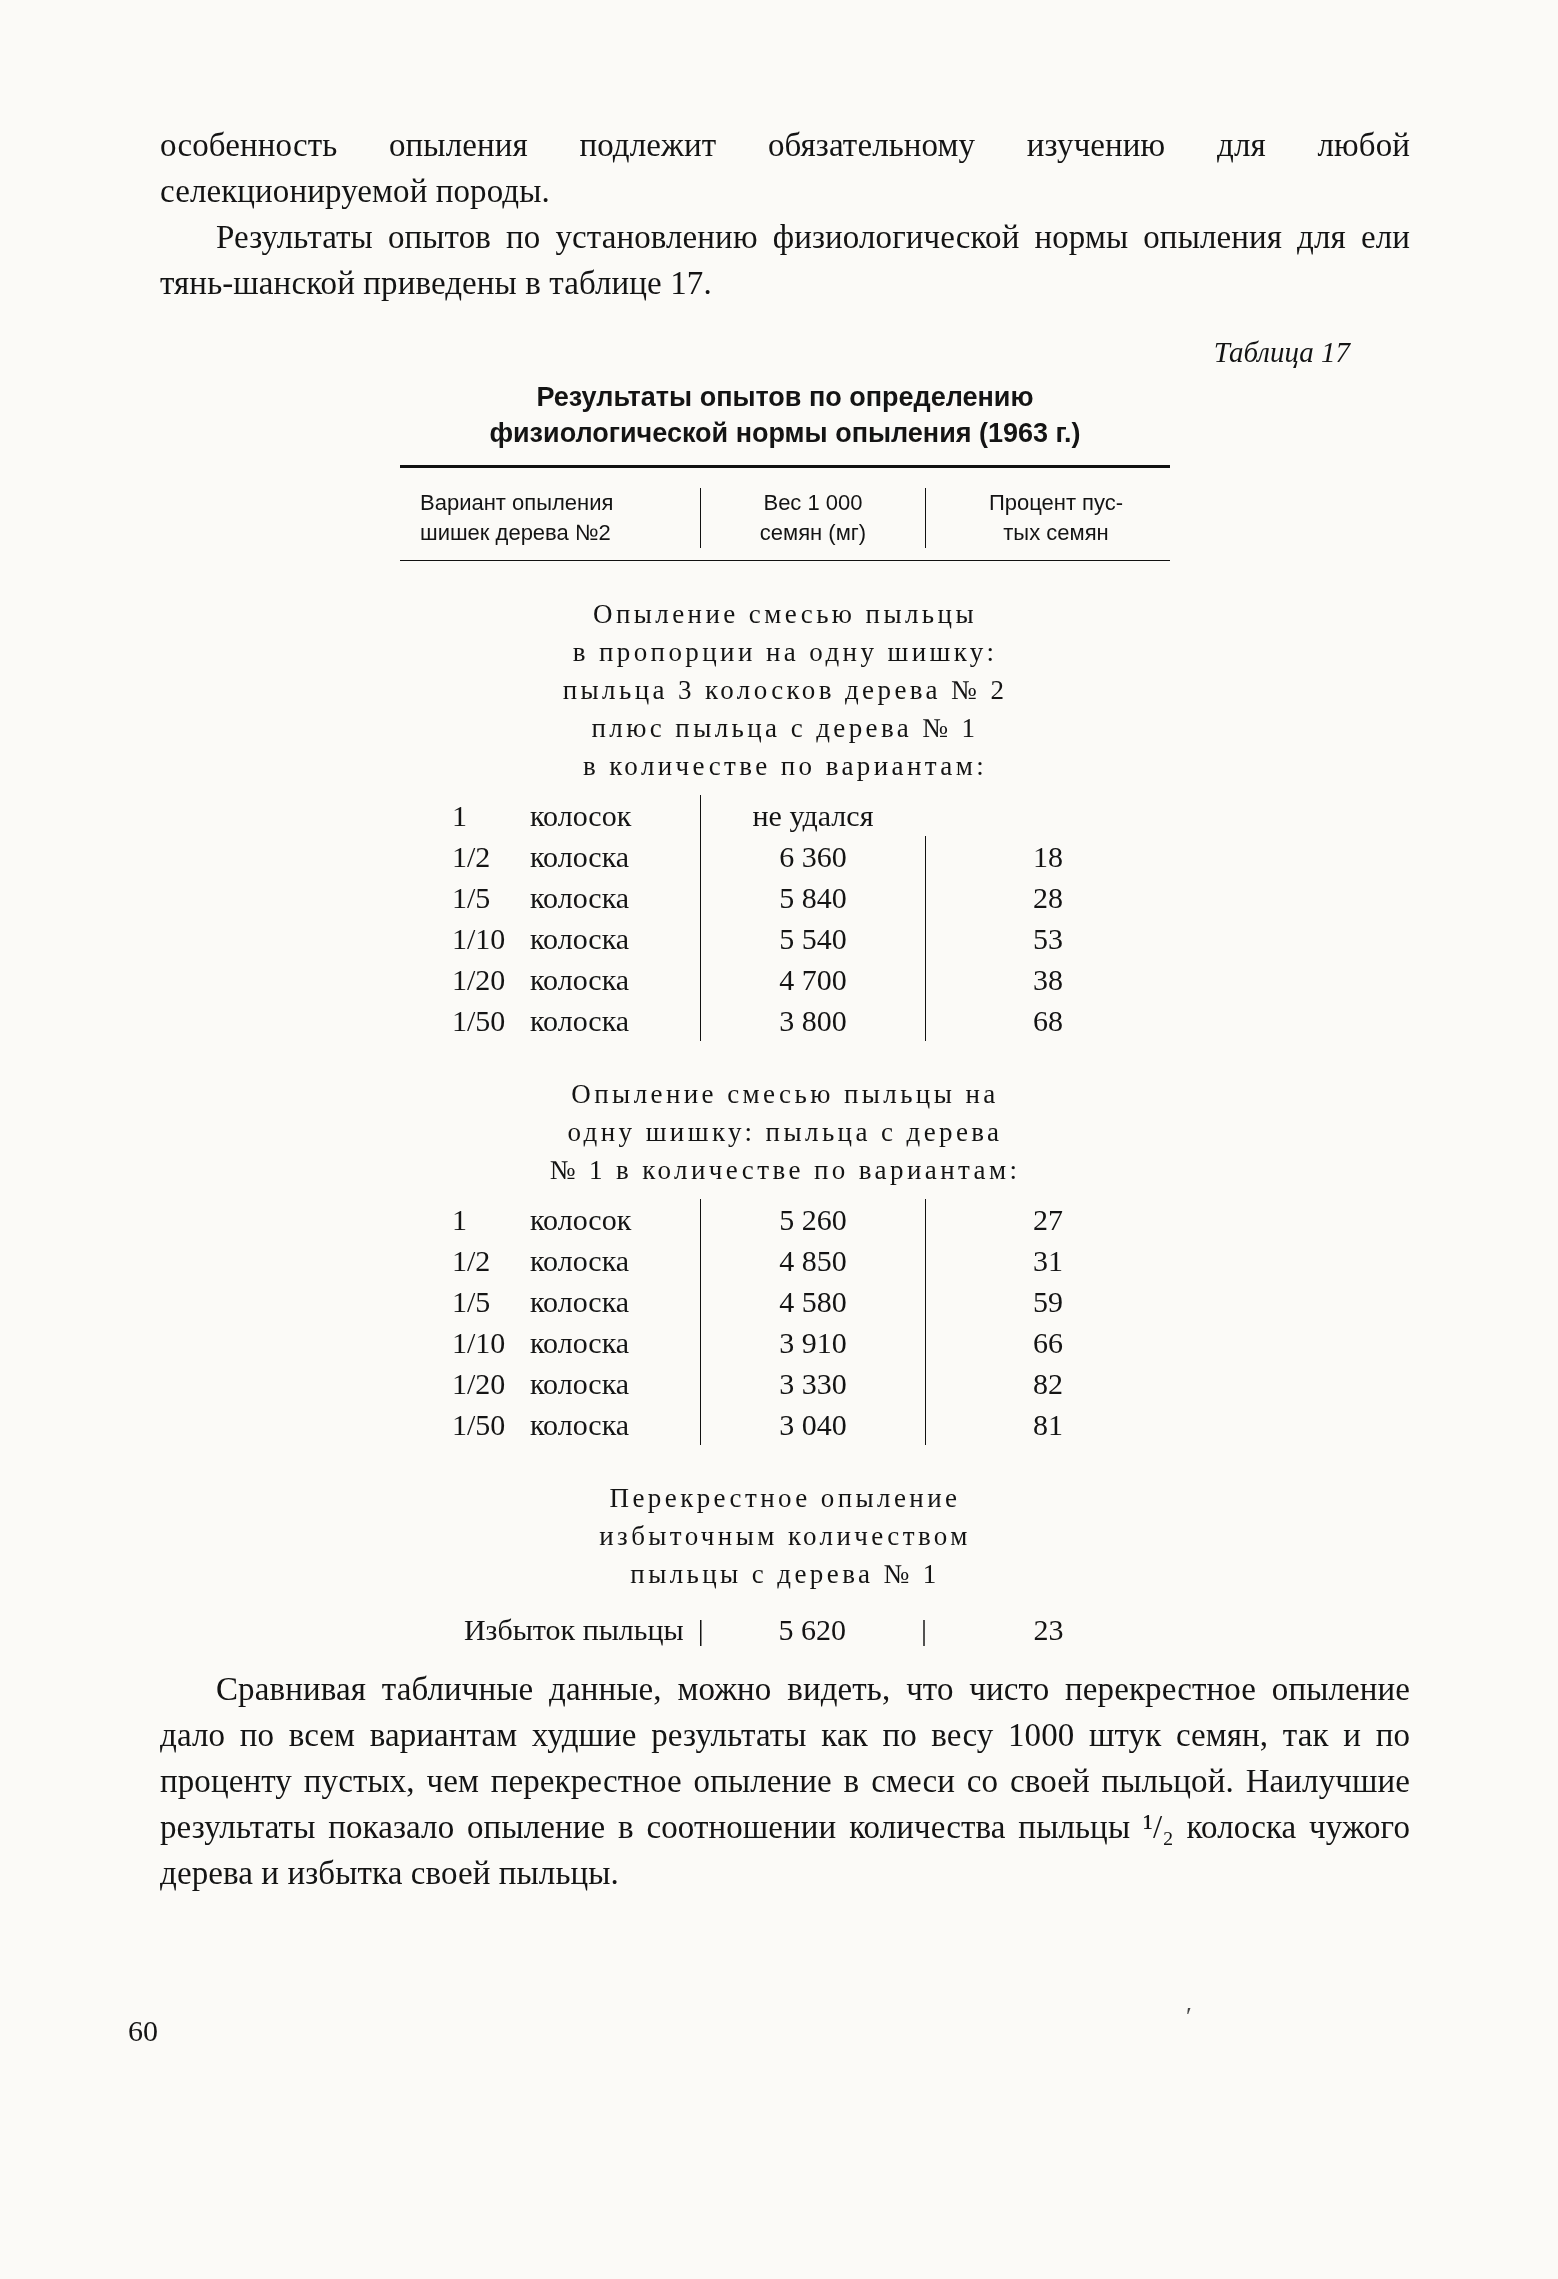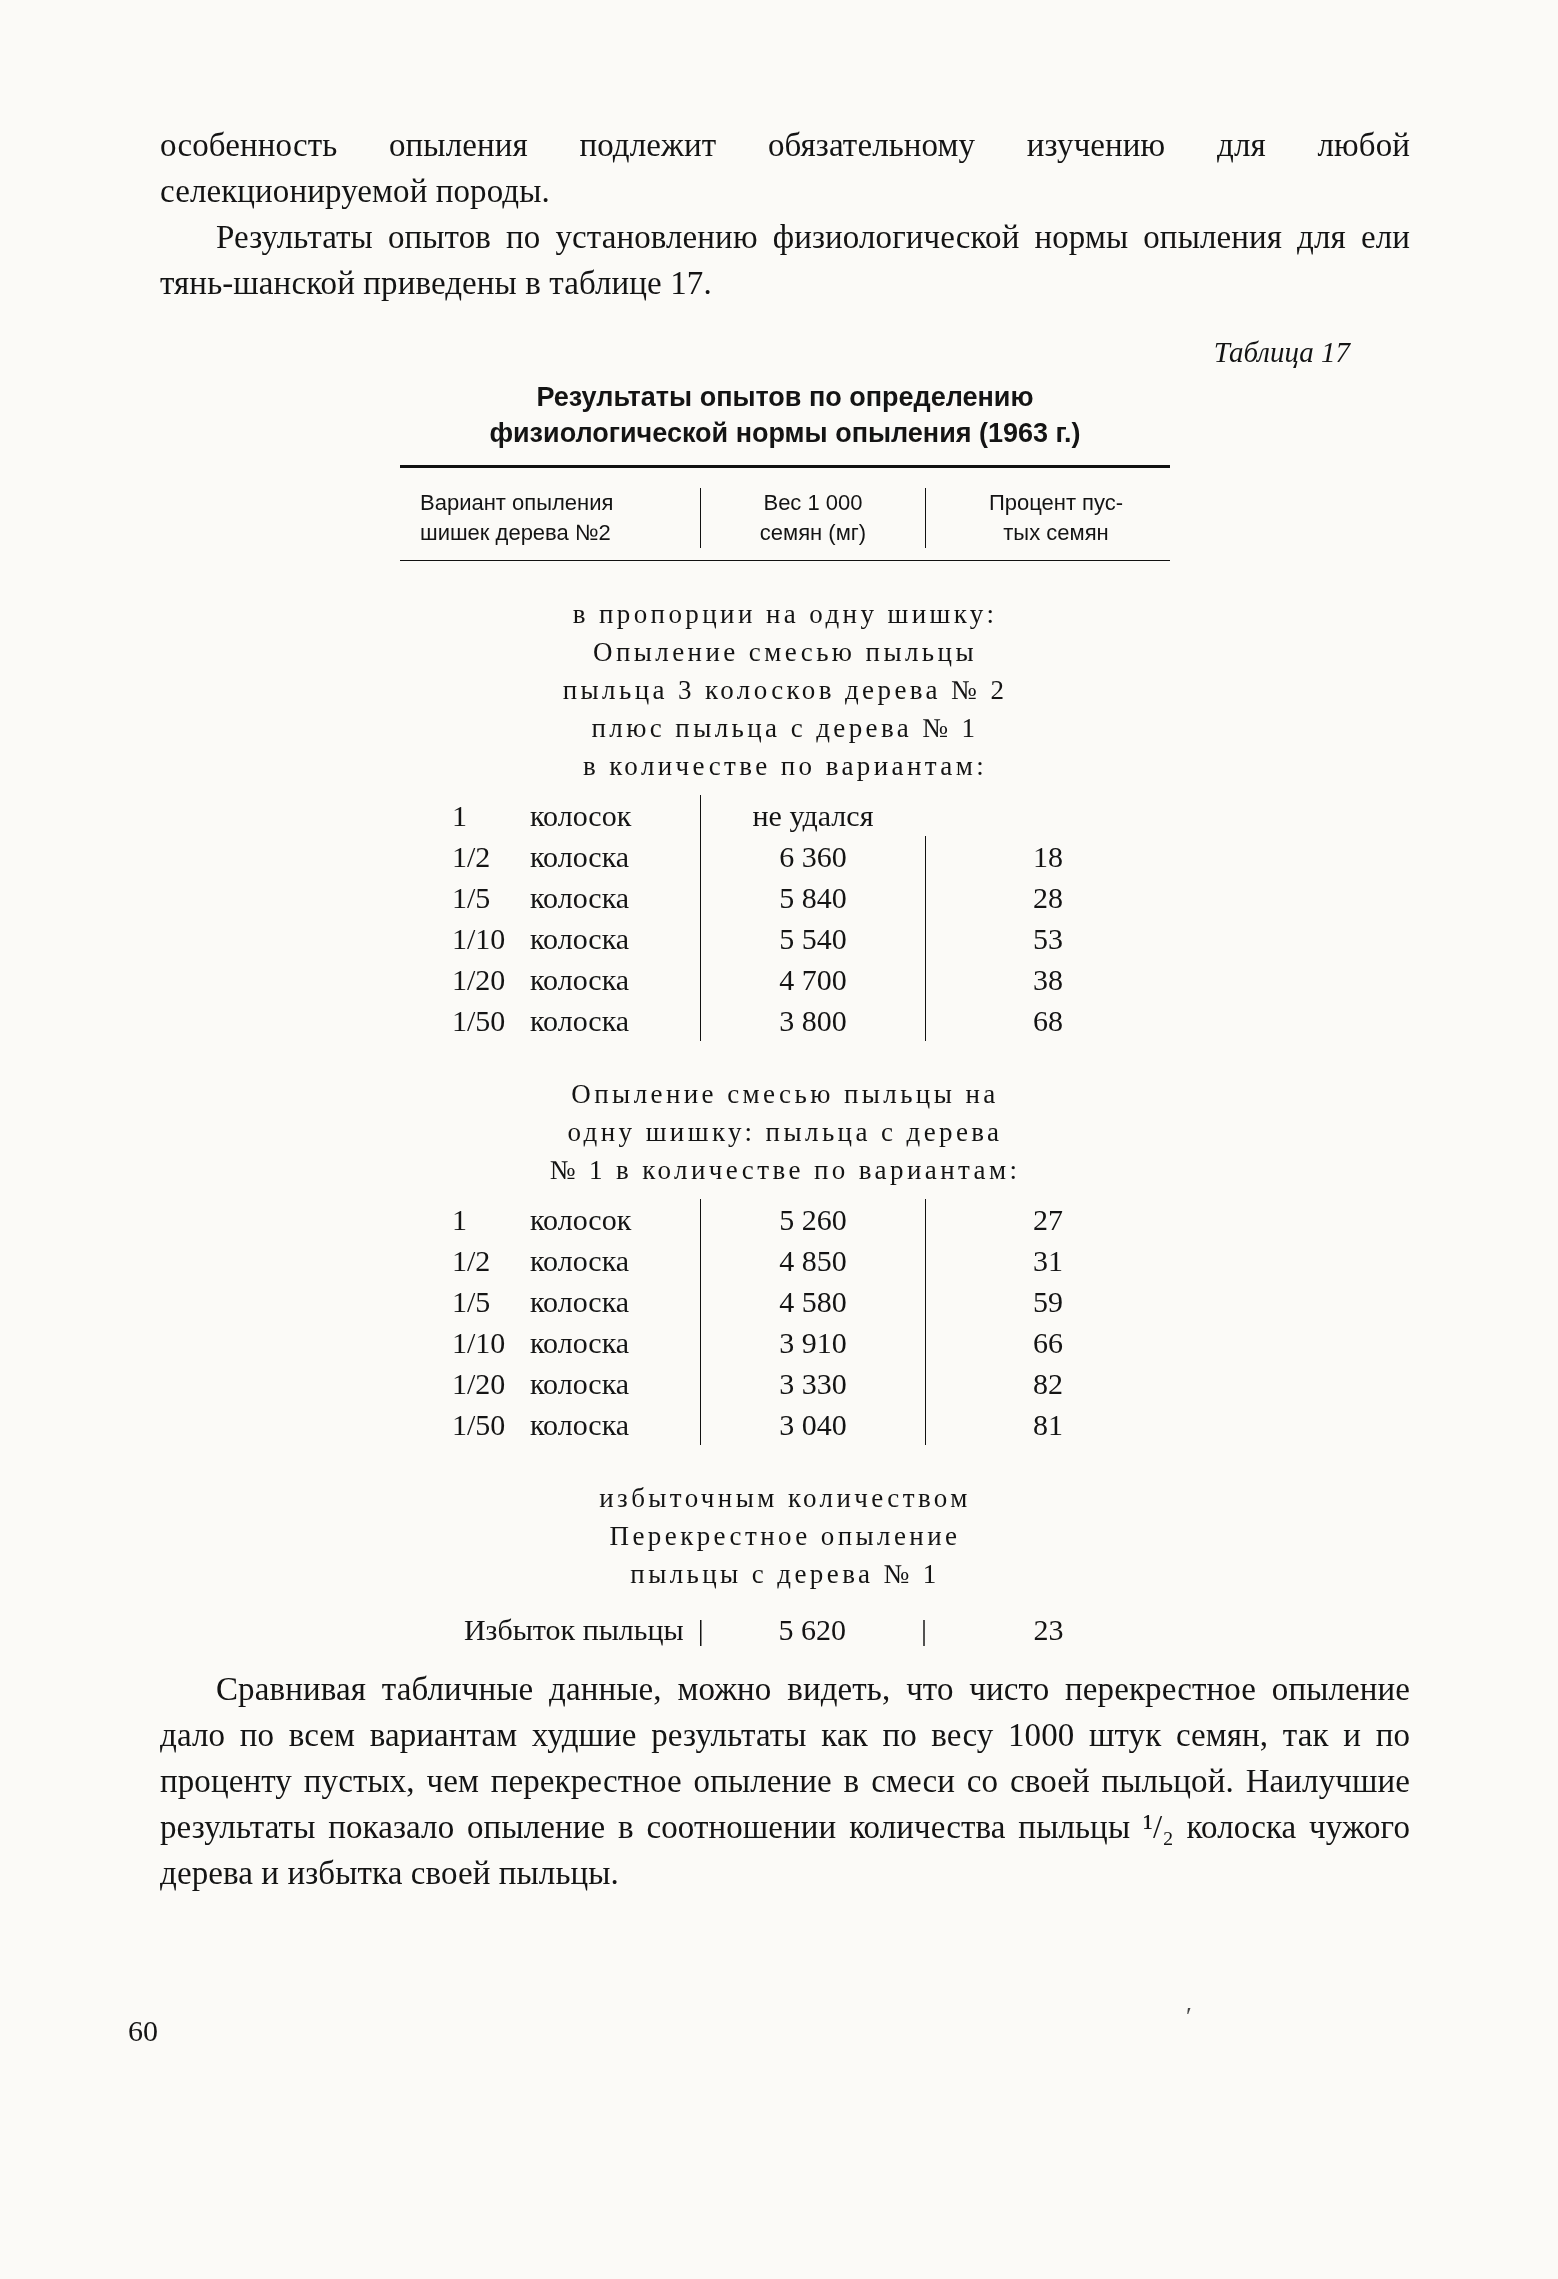--- a/index.html
+++ b/index.html
@@ -164,22 +164,22 @@
         </div>
         <div class="c3">
           <div>Процент пус-</div>
           <div>тых семян</div>
         </div>
       </div>
 
       <div class="rule-thin"></div>
 
       <div class="section-head">
+        <div>Опыление смесью пыльцы</div>
         <div>в пропорции на одну шишку:</div>
-        <div>Опыление смесью пыльцы</div>
         <div>пыльца 3 колосков дерева № 2</div>
         <div>плюс пыльца с дерева № 1</div>
         <div>в количестве по вариантам:</div>
       </div>
 
       <div class="rows">
         <div class="row no-right-border">
           <div class="k">
             <span class="num">1</span>
             <span class="word">колосок</span>
@@ -280,22 +280,22 @@
           <div class="k">
             <span class="num">1/50</span>
             <span class="word">колоска</span>
           </div>
           <div class="v1">3 040</div>
           <div class="v2">81</div>
         </div>
       </div>
 
       <div class="section-head">
+        <div>Перекрестное опыление</div>
         <div>избыточным количеством</div>
-        <div>Перекрестное опыление</div>
         <div>пыльцы с дерева № 1</div>
       </div>
 
       <div class="single-row">
         <div class="k">Избыток пыльцы</div>
         <div class="sep">|</div>
         <div class="v1">5 620</div>
         <div class="sep">|</div>
         <div class="v2">23</div>
       </div>

